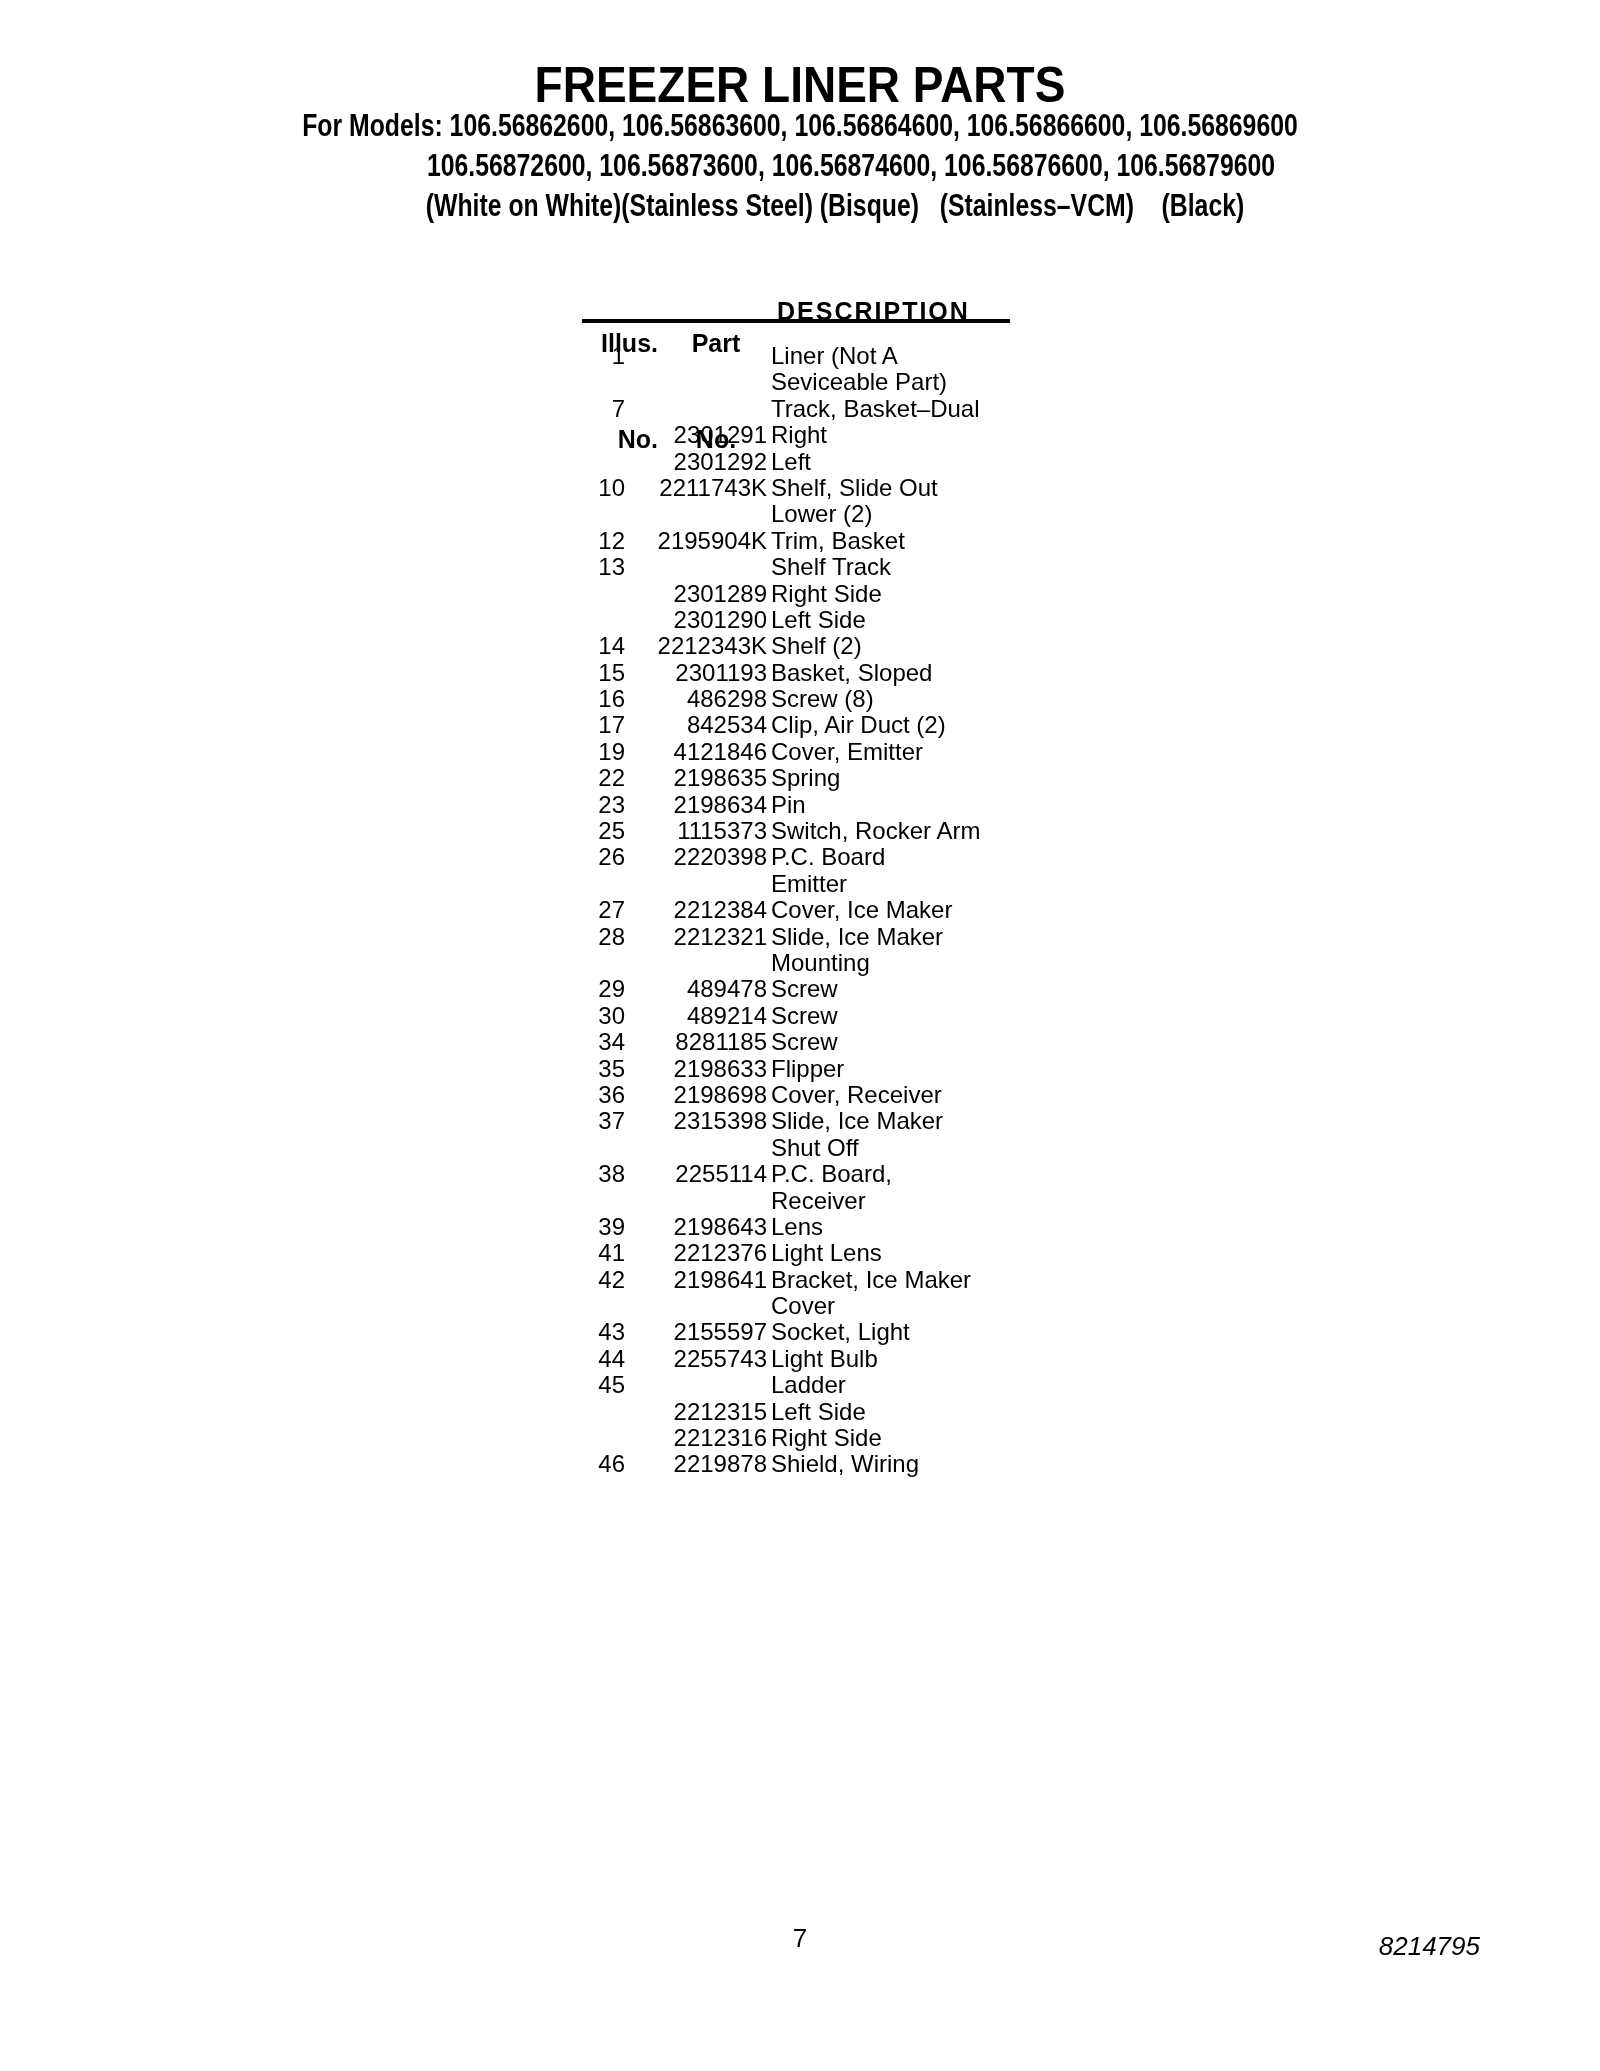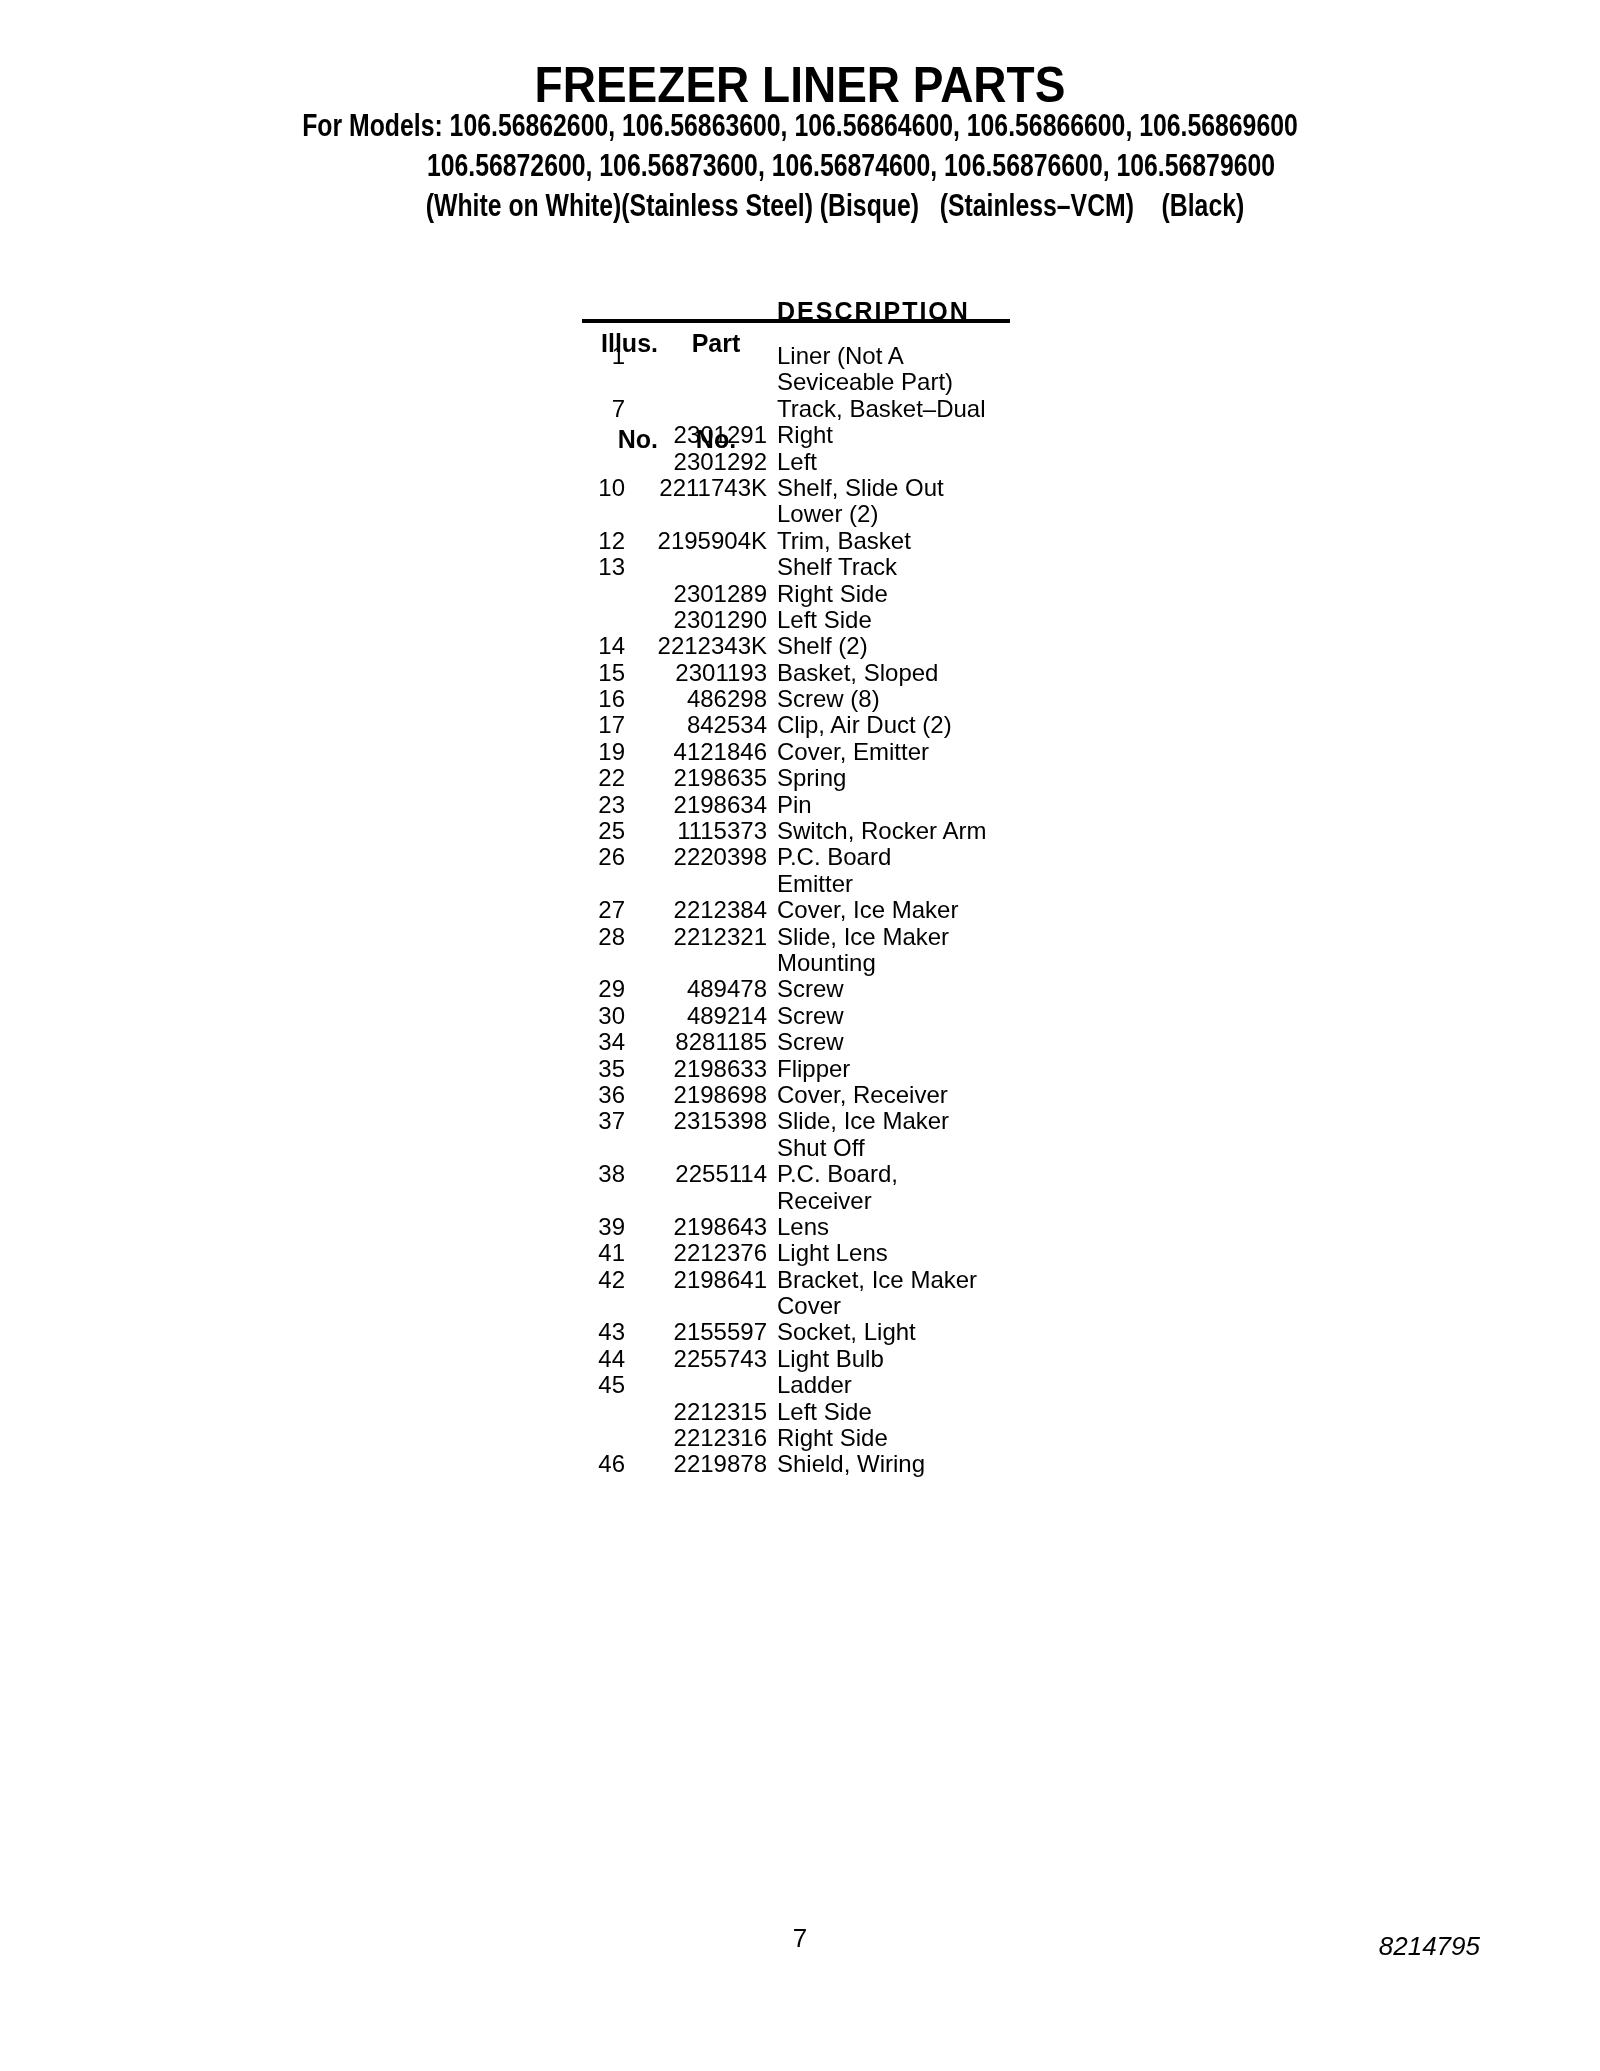--- a/index.html
+++ b/index.html
@@ -80,21 +80,21 @@
   .tbody { padding-top: 20px; }
   .trow {
     position: relative;
     height: 26.4px;
     font-size: 24px;
     line-height: 26.4px;
     white-space: nowrap;
   }
   .c1 { position: absolute; left: 0;    width: 43px;  text-align: right; }
   .c2 { position: absolute; left: 43px; width: 142px; text-align: right; }
-  .c3 { position: absolute; left: 195px; text-align: left; }
+  .c3 { position: absolute; left: 189px; text-align: left; }
 
   .footer {
     position: absolute;
     top: 1922px;
     left: 0;
     width: 100%;
     height: 32px;
     font-size: 26px;
     line-height: 32px;
   }

